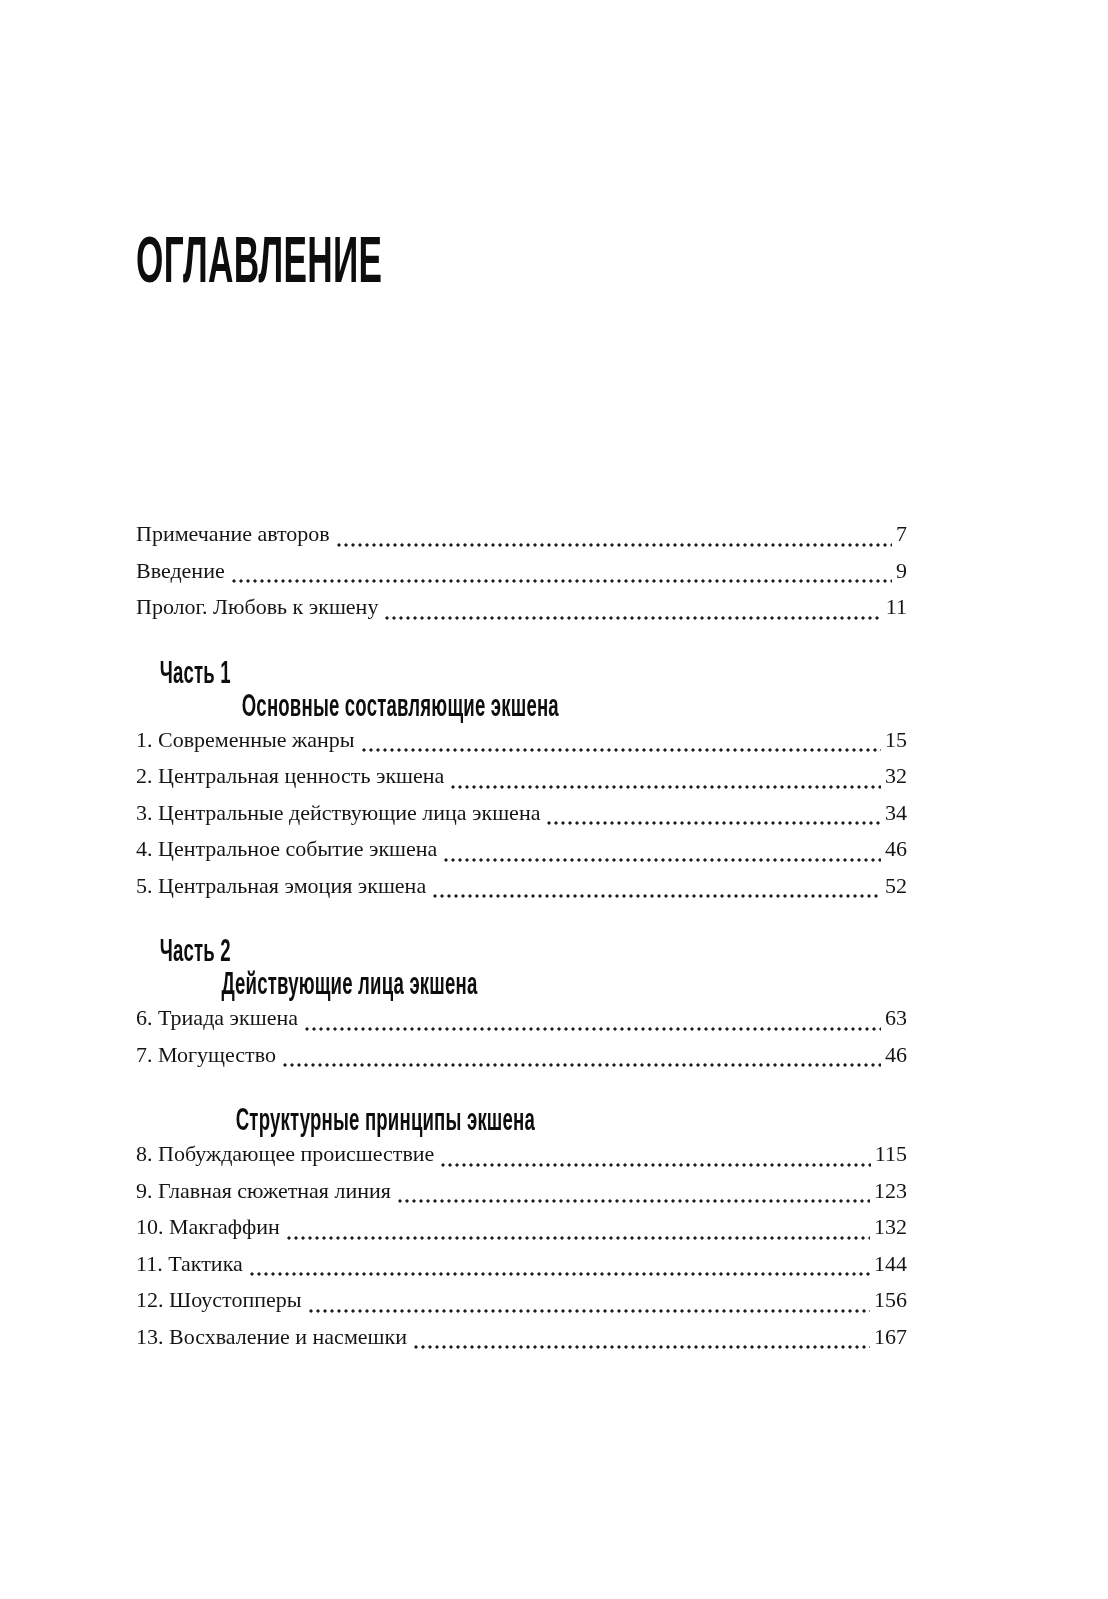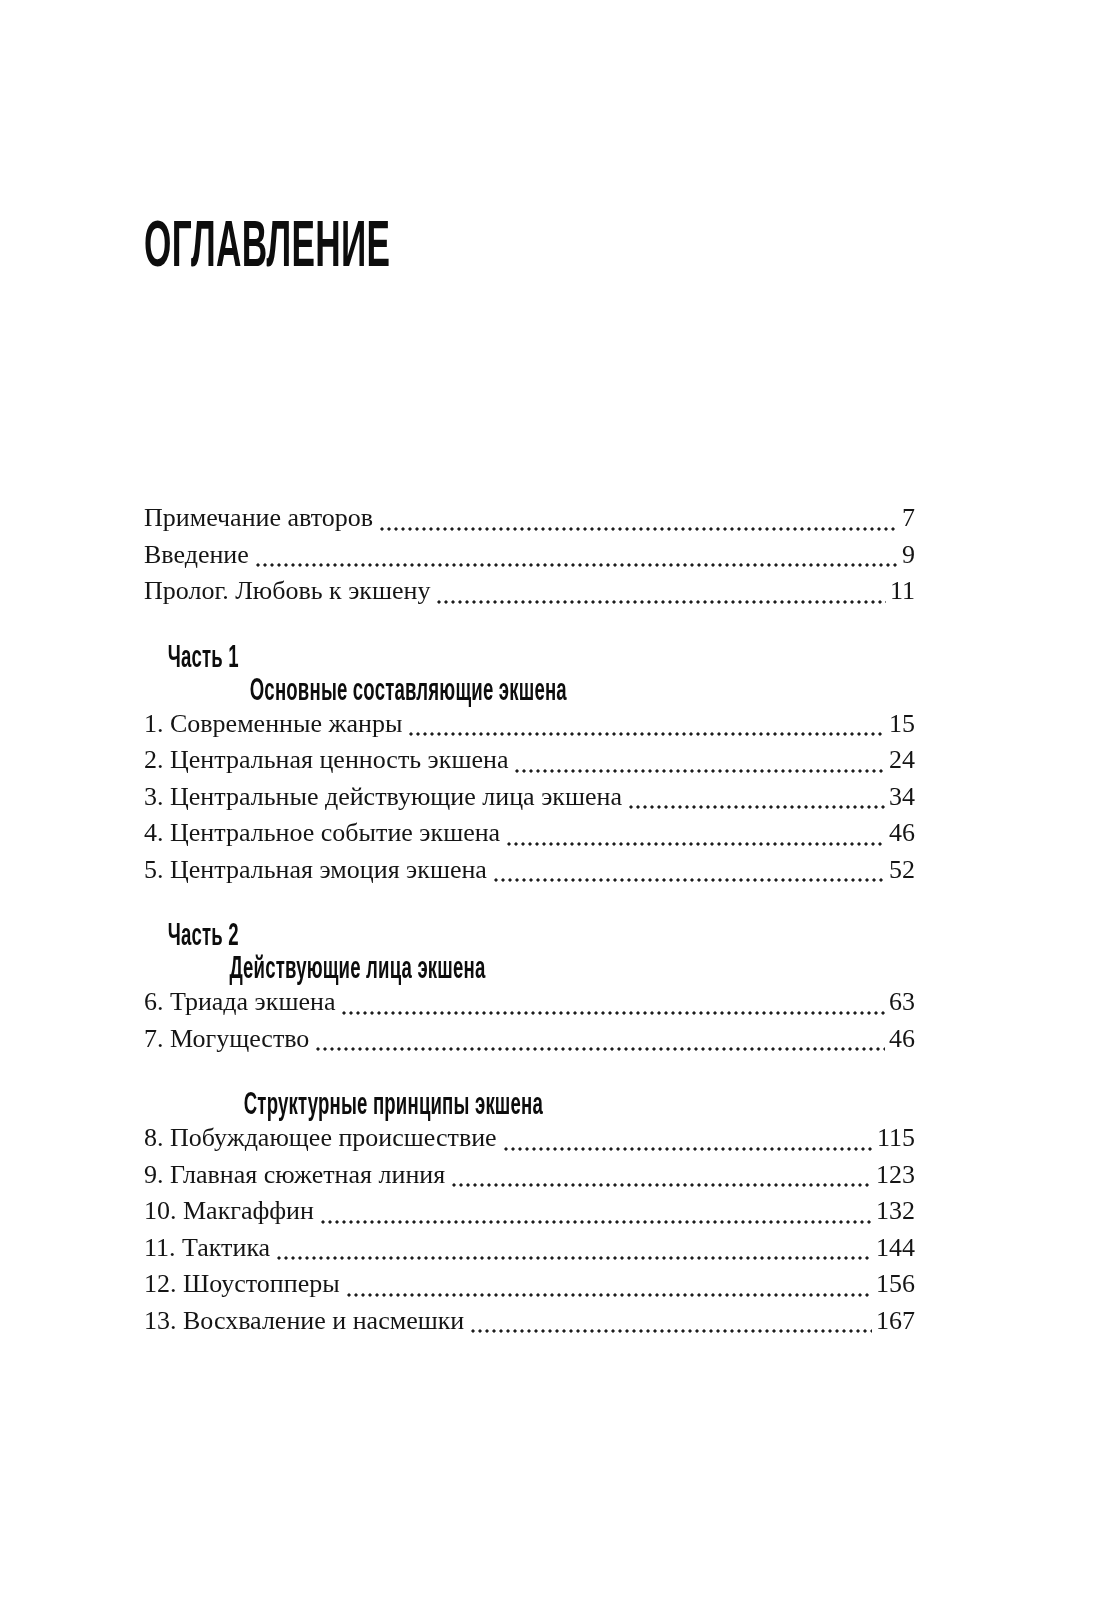--- a/index.html
+++ b/index.html
@@ -8,23 +8,22 @@
     width: 1108px;
     height: 1599px;
     position: relative;
     overflow: hidden;
     font-family: "Liberation Serif", "DejaVu Serif", serif;
     color: #151515;
   }
   .content {
     position: absolute;
     left: 136px;
-    top: 0;
+    top: 16px;
     width: 771px;
-    margin-left: 8px;
   }
   
   .title-line {
     margin-top: 212px;
     height: 64px;
     line-height: 64px;
     white-space: nowrap;
   }
   .cond-xl {
     display: inline-block;
@@ -35,21 +34,21 @@
     transform: scaleX(0.55);
     transform-origin: left center;
     white-space: nowrap;
     letter-spacing: 0.5px;
   }
   .toc { margin-top: 224px; }
   
   .toc-row {
     display: flex;
     align-items: baseline;
-    font-size: 26px;
+    font-size: 22px;
     line-height: 36.5px;
     color: #151515;
   }
   .entry-label { white-space: nowrap; }
   .leader {
     flex: 1;
     align-self: flex-end;
     height: 6px;
     margin: 0 4px 5px 6px;
     min-width: 24px;
@@ -110,21 +109,21 @@
             <div class="part-heading-line"><span class="cond-md">Основные составляющие экшена</span></div>
             <div class="chapter-list">
               <div class="toc-row">
                 <span class="entry-label">1. Современные жанры</span>
                 <span class="leader"></span>
                 <span class="entry-page">15</span>
               </div>
               <div class="toc-row">
                 <span class="entry-label">2. Центральная ценность экшена</span>
                 <span class="leader"></span>
-                <span class="entry-page">24</span>
+                <span class="entry-page">32</span>
               </div>
               <div class="toc-row">
                 <span class="entry-label">3. Центральные действующие лица экшена</span>
                 <span class="leader"></span>
                 <span class="entry-page">34</span>
               </div>
               <div class="toc-row">
                 <span class="entry-label">4. Центральное событие экшена</span>
                 <span class="leader"></span>
                 <span class="entry-page">46</span>

